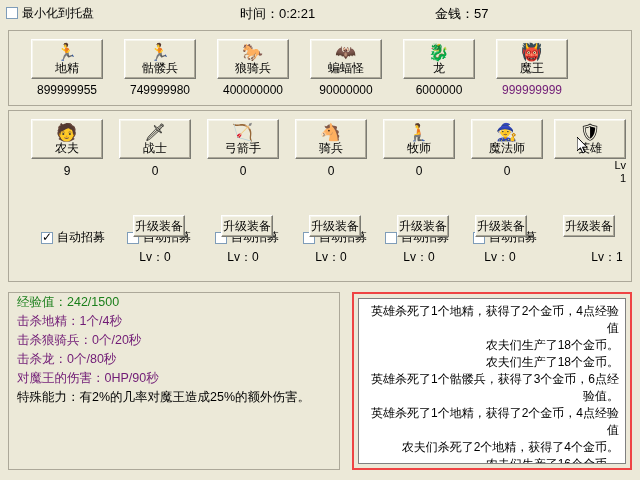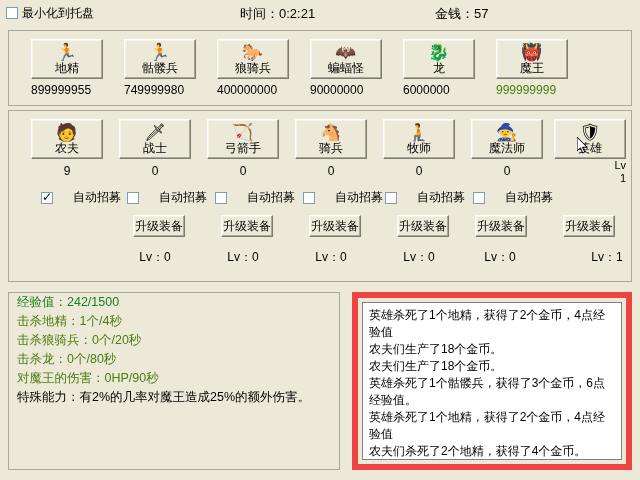--- a/index.html
+++ b/index.html
@@ -50,50 +50,51 @@
     display:flex;flex-direction:column;align-items:center;justify-content:center;
     font-size:12px;color:#000;cursor:default;
     padding:0;
   }
   .bigbtn{width:72px;height:40px;}
   .btn .glyph{font-size:17px;line-height:17px;height:18px;display:block;}
   .btn .cap{font-size:12px;line-height:13px;display:block;}
 
   .enemy-row{position:absolute;top:8px;left:0;width:100%;}
   .enemy-cell{position:absolute;top:0;width:72px;text-align:center;}
-  .enemy-cell .num{display:block;margin-top:4px;font-size:12px;text-align:left;}
+  .enemy-cell .num{display:block;margin-top:4px;font-size:12px;text-align:center;}
 
   .unit-cell{position:absolute;top:0;width:72px;text-align:center;}
   .unit-cell .cnt{display:block;margin-top:5px;font-size:12px;}
 
   .hero-lv{font-size:11px;line-height:13px;text-align:right;}
 
   .auto-row{position:absolute;top:78px;left:0;width:100%;height:16px;}
-  .auto-item{position:absolute;display:flex;align-items:center;gap:20px;font-size:12px;}
+  .auto-item{position:absolute;display:flex;align-items:center;gap:4px;font-size:12px;margin-top:40px;}
 
   .up-row{position:absolute;top:104px;left:0;width:100%;}
   .upbtn{position:absolute;width:52px;height:22px;font-size:12px;}
 
   .lv-row{position:absolute;top:138px;left:0;width:100%;}
   .lvtxt{position:absolute;width:72px;text-align:center;font-size:12px;}
 
   
   .infobox{
     position:absolute;left:8px;top:292px;width:332px;height:178px;
     border:1px solid #aca899;background:#ece9d8;box-sizing:border-box;
     padding:0 8px;
   }
   .infobox .line{font-size:12.5px;line-height:19px;white-space:nowrap;}
   .green{color:#1a7f1a;}
-  .red{color:#4d7c0f;}
+  .red{color:#701a75;}
 
   .logbox{
     position:absolute;left:352px;top:292px;width:280px;height:178px;
-    border:6px solid #ef4444;background:#ece9d8;box-sizing:border-box;
+    border:2px solid #ef4444;background:#ece9d8;box-sizing:border-box;
     padding:4px;
+    text-align:right;
   }
   .loginner{
     width:100%;height:100%;border:1px solid #808080;background:#fff;
     box-sizing:border-box;padding:4px 6px;overflow:hidden;
   }
   .loginner .l{font-size:12px;line-height:17px;}
 
   .cursor{
     position:absolute;left:577px;top:137px;width:12px;height:18px;
     pointer-events:none;

